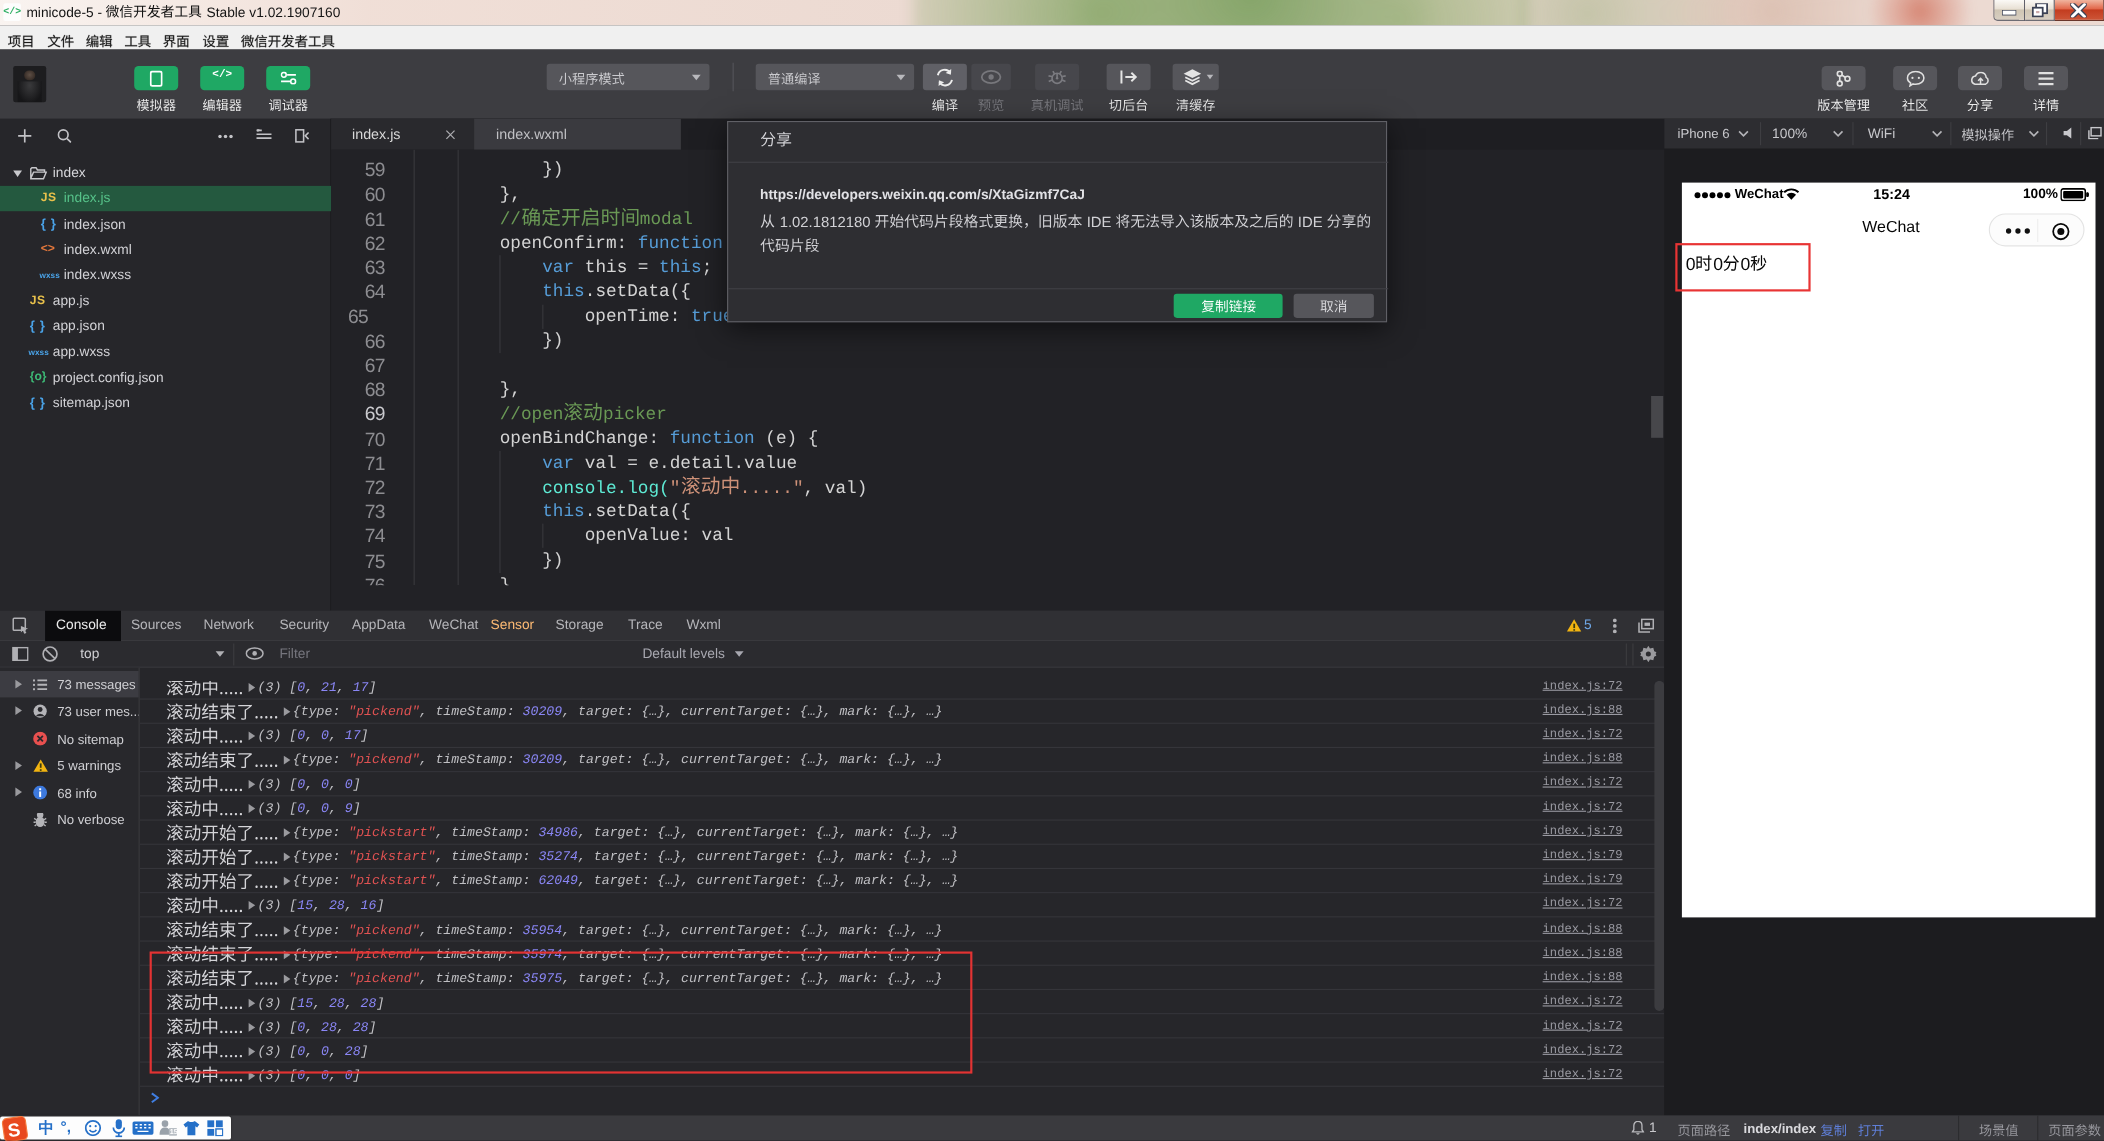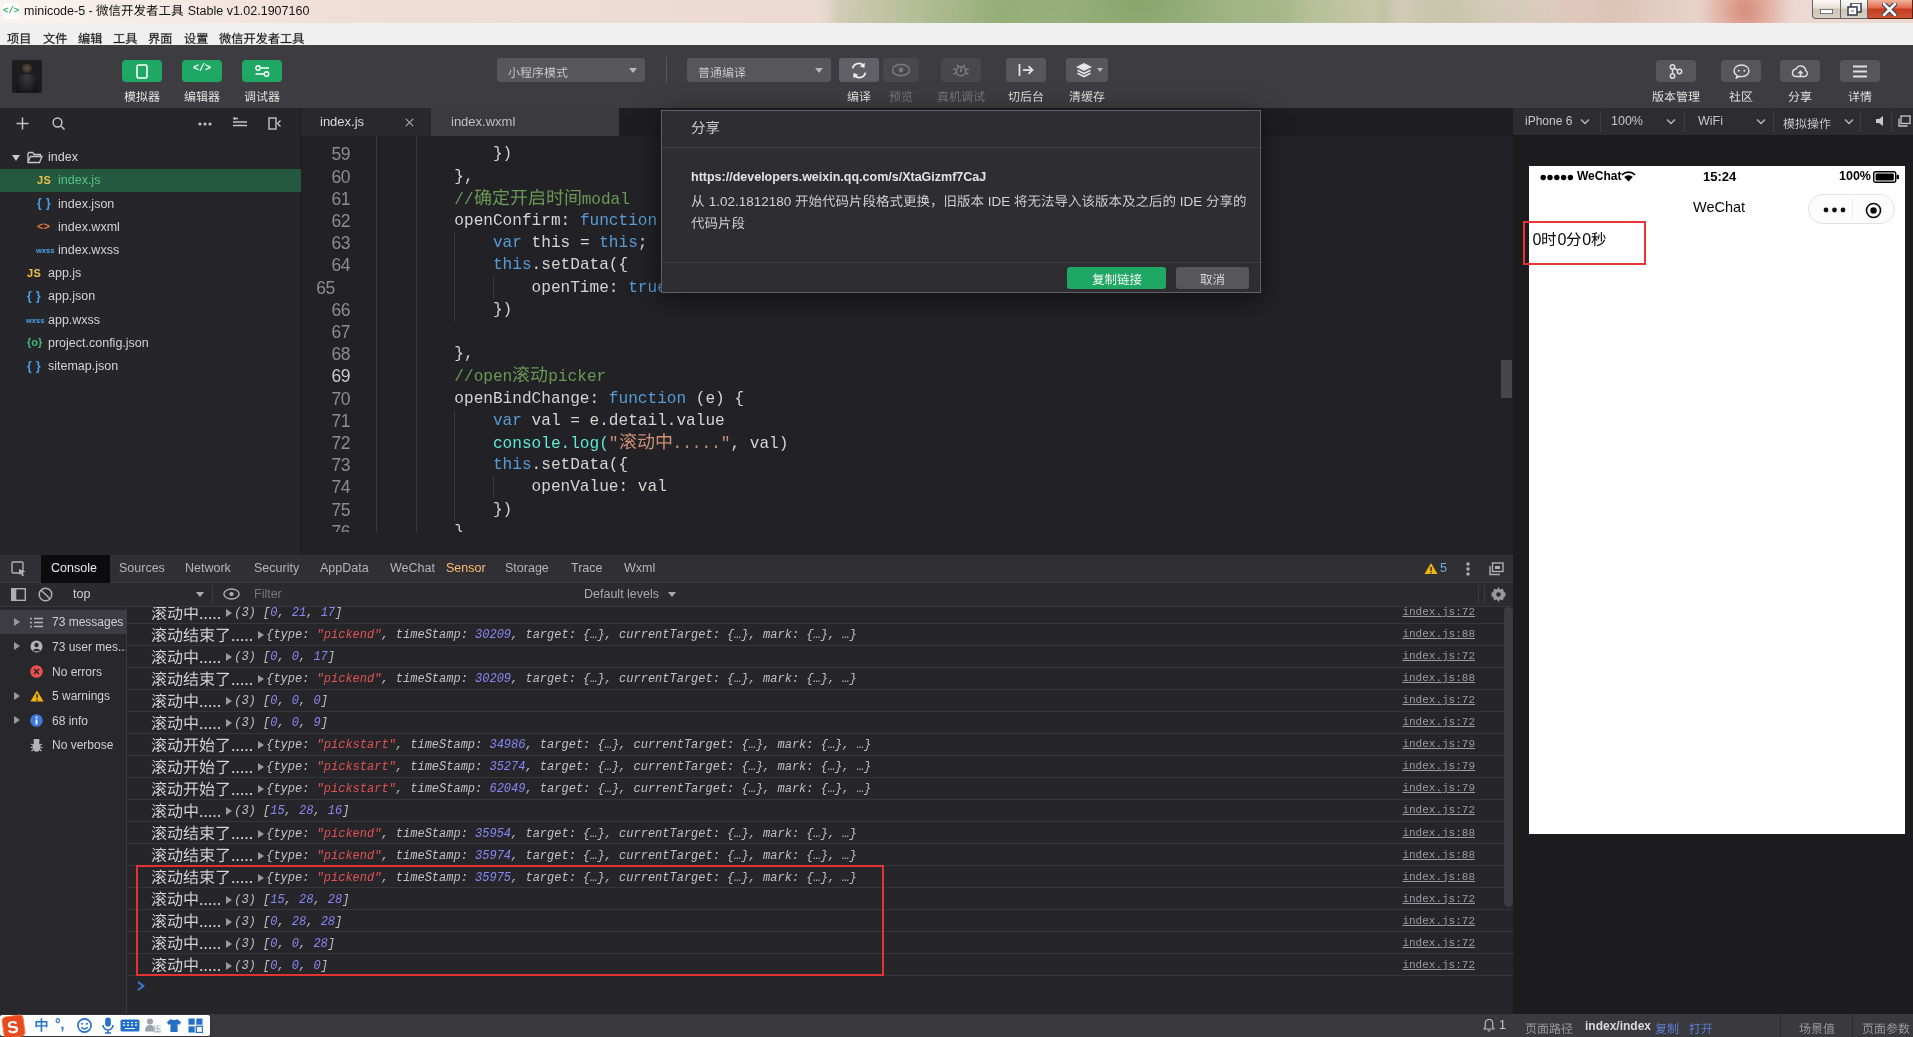--- a/index.html
+++ b/index.html
@@ -533,21 +533,21 @@
 <svg class="ab" style="left:30px;top:33.4px" width="13" height="13">
         <circle cx="6.5" cy="6.5" r="6" fill="#b4b4b8"></circle>
         <circle cx="6.5" cy="5" r="2.2" fill="#28282c"></circle>
         <path d="M2.5 11.2 A 4.5 4.5 0 0 1 10.5 11.2" fill="#28282c"></path>
       </svg>
 <div class="ab" style="left:52px;top:32.9px;font-size:12px;color:#cfcfd3;white-space:nowrap">73 user mes...</div>
 <svg class="ab" style="left:30px;top:58.0px" width="13" height="13">
         <circle cx="6.5" cy="6.5" r="6.3" fill="#e8504f"></circle>
         <path d="M4 4 L9 9 M9 4 L4 9" stroke="#28282c" stroke-width="1.6"></path>
       </svg>
-<div class="ab" style="left:52px;top:57.5px;font-size:12px;color:#cfcfd3;white-space:nowrap">No errors</div>
+<div class="ab" style="left:52px;top:57.5px;font-size:12px;color:#cfcfd3;white-space:nowrap">No sitemap</div>
 <div class="ab" style="left:14px;top:84.6px;width:0;height:0;border-top:4.5px solid transparent;border-bottom:4.5px solid transparent;border-left:6px solid #9a9a9e"></div>
 <svg class="ab" style="left:30px;top:83.1px" width="14" height="12">
         <path d="M7 0.5 L13.6 11.5 L0.4 11.5 Z" fill="#f2b411"></path>
         <rect x="6.2" y="4" width="1.6" height="4" fill="#3a3a10"></rect>
         <rect x="6.2" y="9.3" width="1.6" height="1.5" fill="#3a3a10"></rect>
       </svg>
 <div class="ab" style="left:52px;top:82.1px;font-size:12px;color:#cfcfd3;white-space:nowrap">5 warnings</div>
 <div class="ab" style="left:14px;top:109.2px;width:0;height:0;border-top:4.5px solid transparent;border-bottom:4.5px solid transparent;border-left:6px solid #9a9a9e"></div>
 <svg class="ab" style="left:30px;top:107.2px" width="13" height="13">
         <circle cx="6.5" cy="6.5" r="6.3" fill="#3d79dd"></circle>
@@ -555,21 +555,21 @@
         <rect x="5.6" y="2.6" width="1.8" height="1.8" fill="#fff"></rect>
       </svg>
 <div class="ab" style="left:52px;top:106.7px;font-size:12px;color:#cfcfd3;white-space:nowrap">68 info</div>
 <svg class="ab" style="left:30px;top:131.8px" width="13" height="13" fill="#b4b4b8">
         <ellipse cx="6.5" cy="8" rx="4" ry="4.8"></ellipse>
         <path d="M3.5 2 A 3 3 0 0 1 9.5 2 L9 4 L4 4 Z"></path>
         <path d="M1 5 L3 6.2 M12 5 L10 6.2 M0.5 8.5 L2.5 8.5 M12.5 8.5 L10.5 8.5 M1.5 12 L3.2 10.5 M11.5 12 L9.8 10.5" stroke="#b4b4b8" stroke-width="1.2" fill="none"></path>
       </svg>
 <div class="ab" style="left:52px;top:131.3px;font-size:12px;color:#cfcfd3;white-space:nowrap">No verbose</div>
 </div>
-<div class="ab" style="left:127px;top:52px;width:1386px;height:407px;overflow:hidden">
+<div class="ab" style="left:127px;top:64px;width:1386px;height:407px;overflow:hidden">
 <div class="ab" style="left:0;top:-5.50px;width:1386px;height:22.05px;border-bottom:1px solid #35353a">
 <div class="ab" style="left:24px;top:3px"><svg class="z" width="71" height="18" fill="#d4d4d8" style="vertical-align:-4px">
             <use href="#g6eda" transform="translate(0,14) scale(0.01600)"></use>
             <use href="#g52a8" transform="translate(16,14) scale(0.01600)"></use>
             <use href="#g4e2d" transform="translate(32,14) scale(0.01600)"></use>
             <use href="#g2e" transform="translate(48,14) scale(0.01600)"></use>
             <use href="#g2e" transform="translate(52.4,14) scale(0.01600)"></use>
             <use href="#g2e" transform="translate(56.9,14) scale(0.01600)"></use>
             <use href="#g2e" transform="translate(61.3,14) scale(0.01600)"></use>
             <use href="#g2e" transform="translate(65.8,14) scale(0.01600)"></use>

